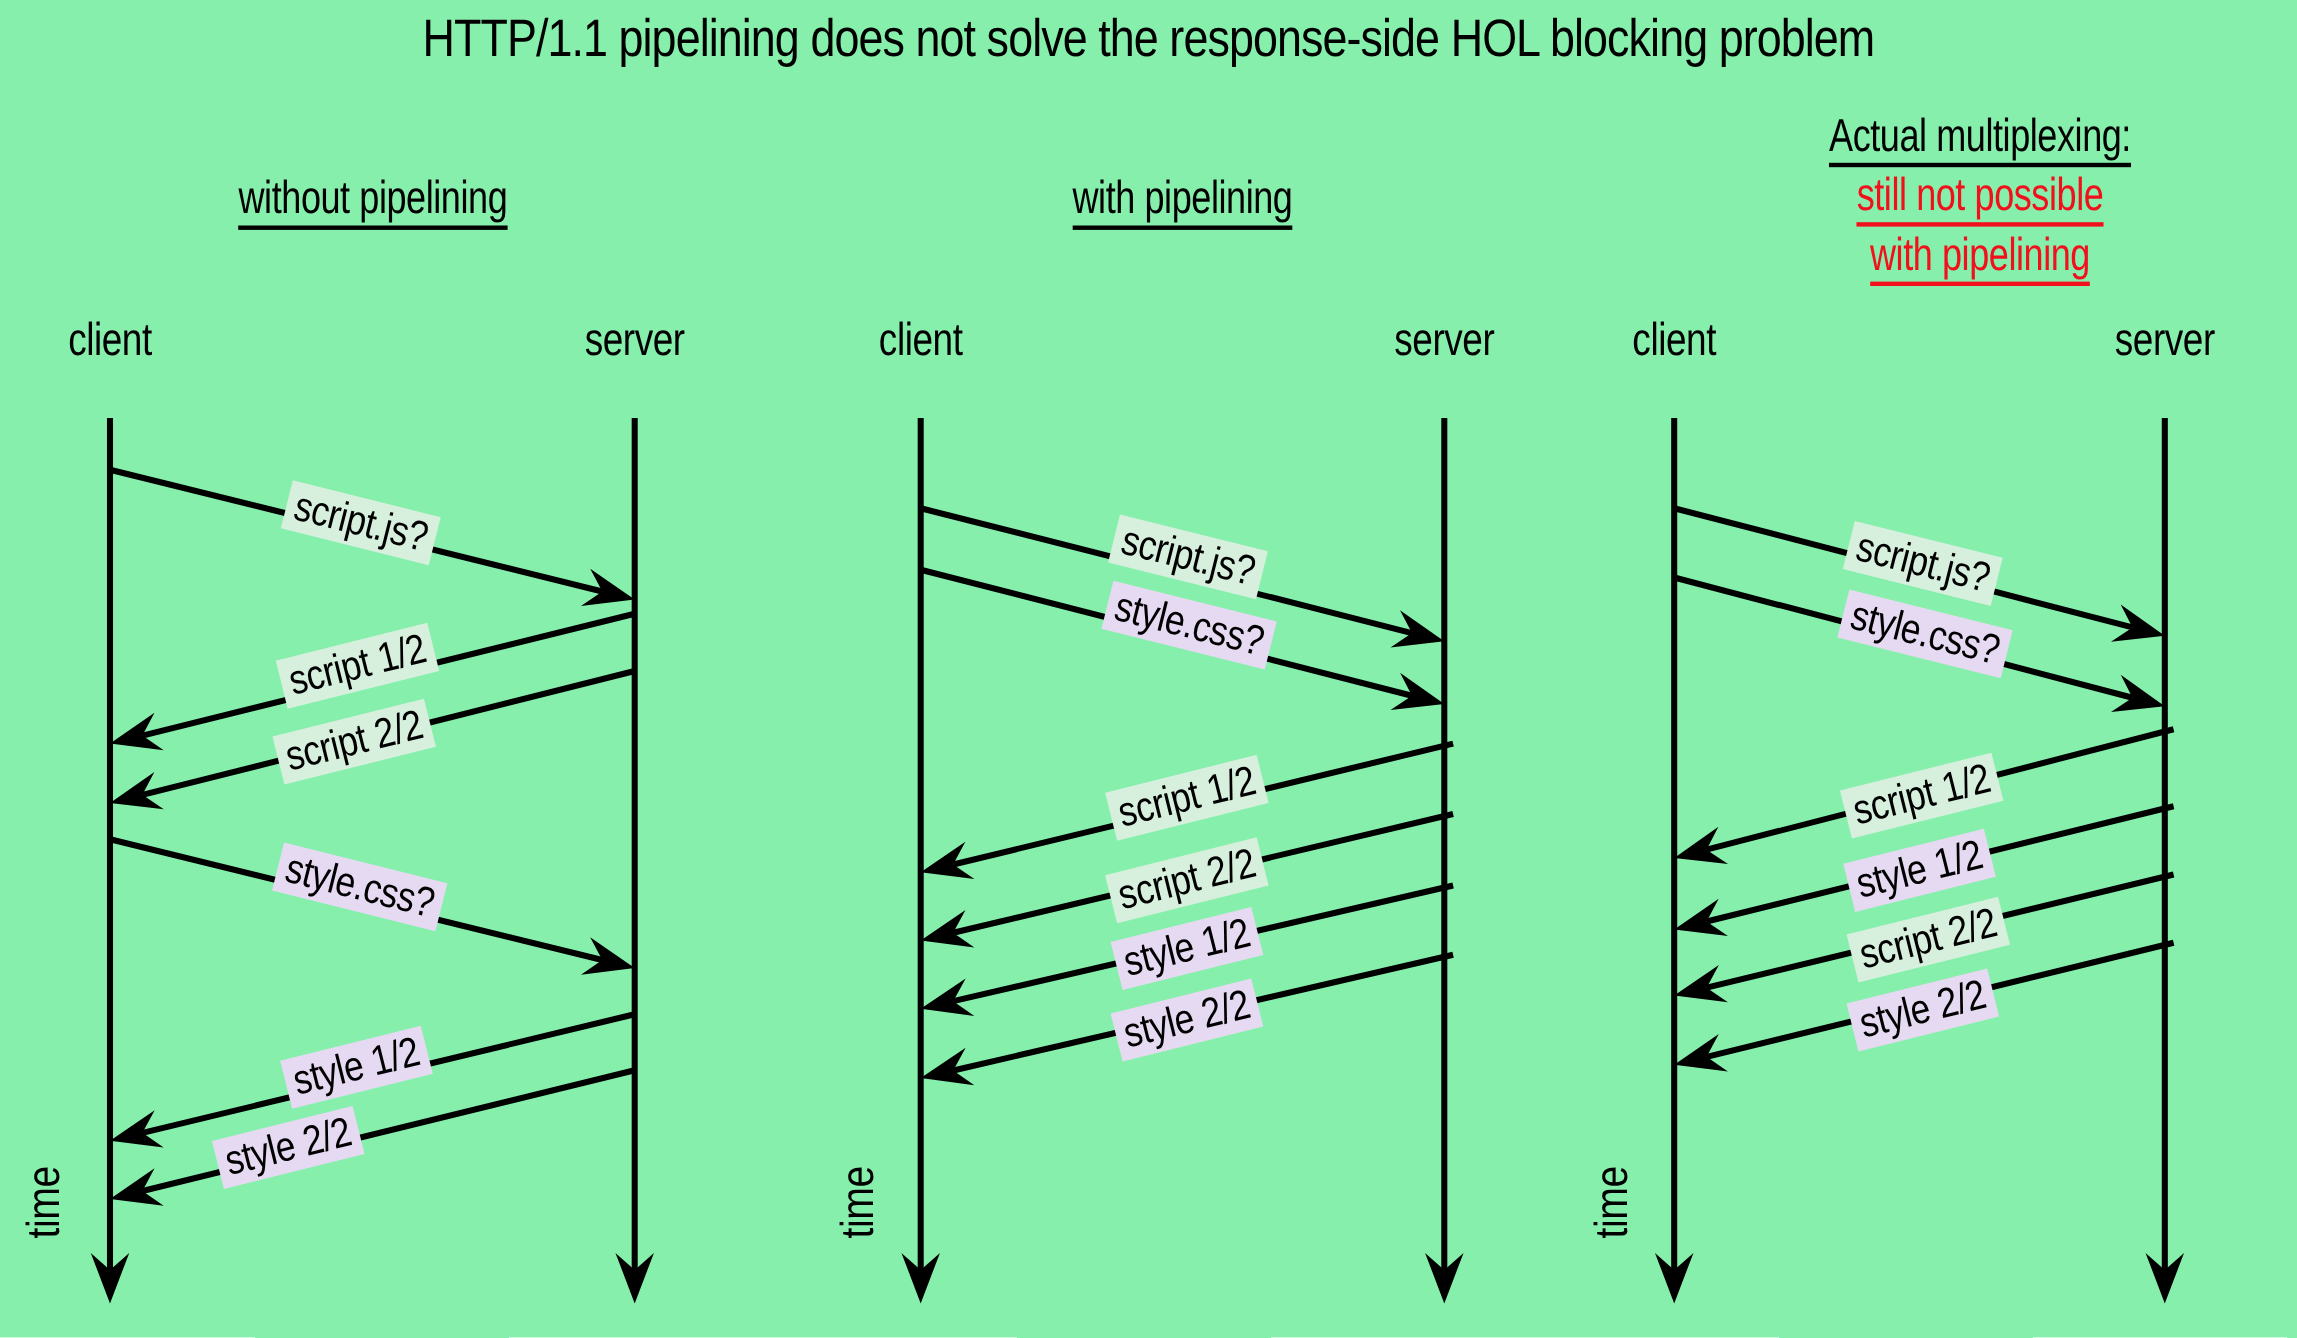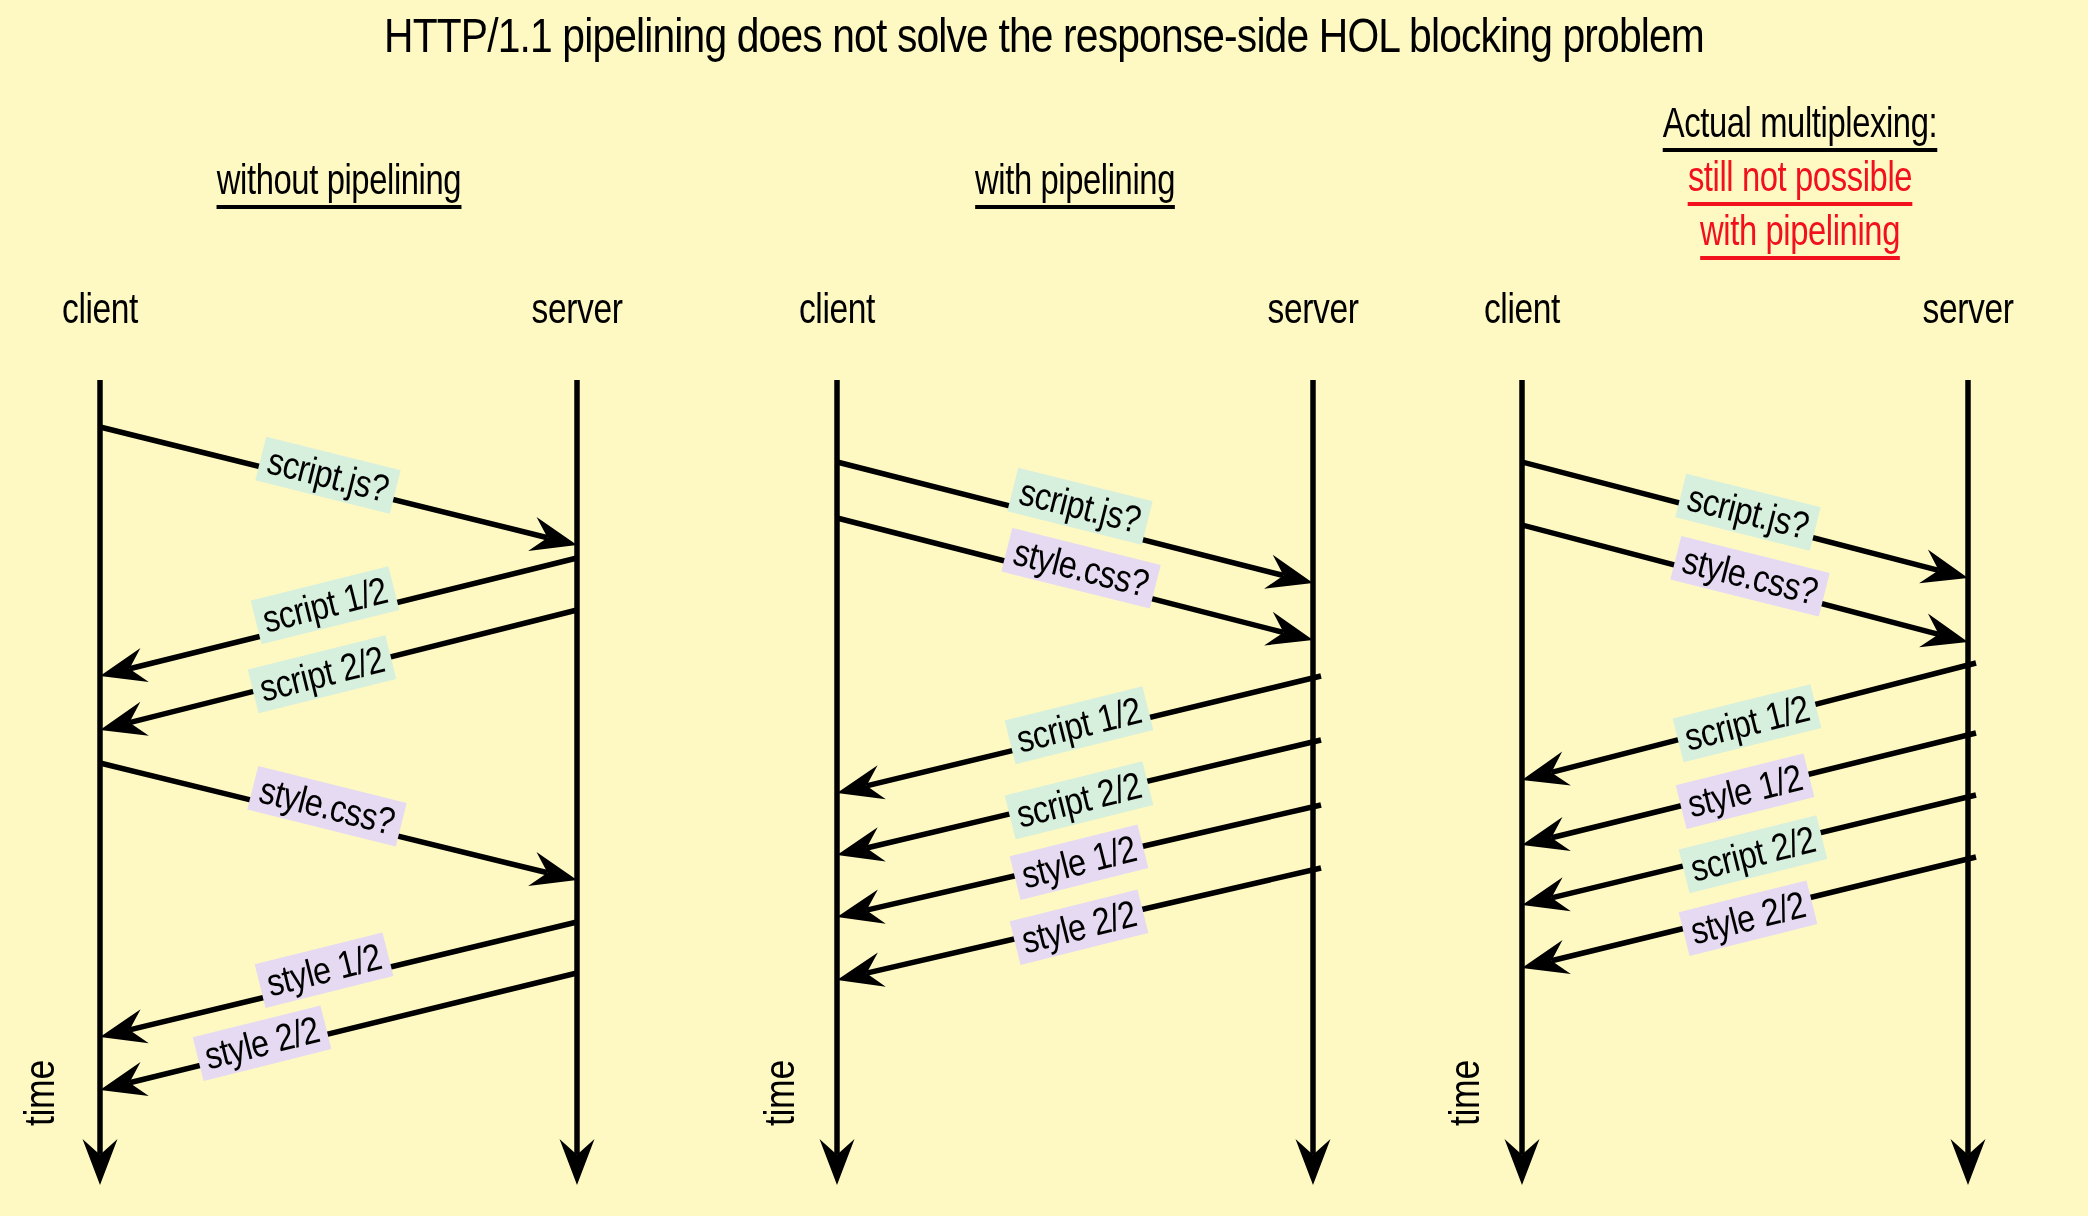--- a/index.html
+++ b/index.html
@@ -1,17 +1,17 @@
 <!DOCTYPE html>
 <html><head>
 <meta charset="utf-8">
 <style>
   html,body{margin:0;padding:0;background:#ffffff;}
   body{width:2088px;height:1216px;font-family:"Liberation Sans",sans-serif;color:#000;}
-  .stage{position:relative;width:2088px;height:1216px;overflow:hidden;background:#fef9c3;}
+  .stage{position:relative;width:2088px;height:1216px;overflow:hidden;background:#86efac;}
 
   .title{
     position:absolute;left:194px;top:8px;width:1700px;text-align:center;
     font-size:48px;letter-spacing:-1px;white-space:nowrap;
     transform:scaleX(0.85);transform-origin:center top;
   }
 
   .hdr{
     position:absolute;width:640px;text-align:center;font-size:42px;letter-spacing:-0.5px;
     transform:scaleX(0.78);transform-origin:center top;

